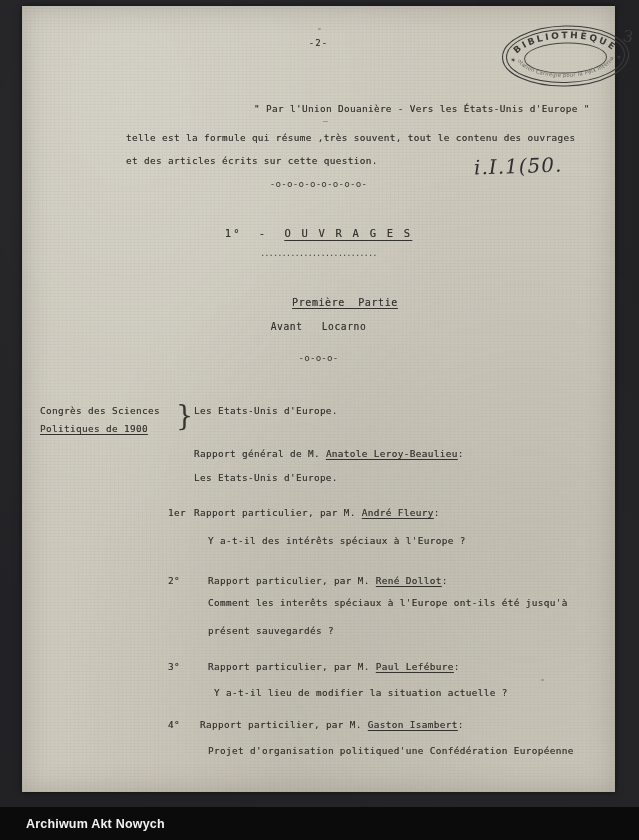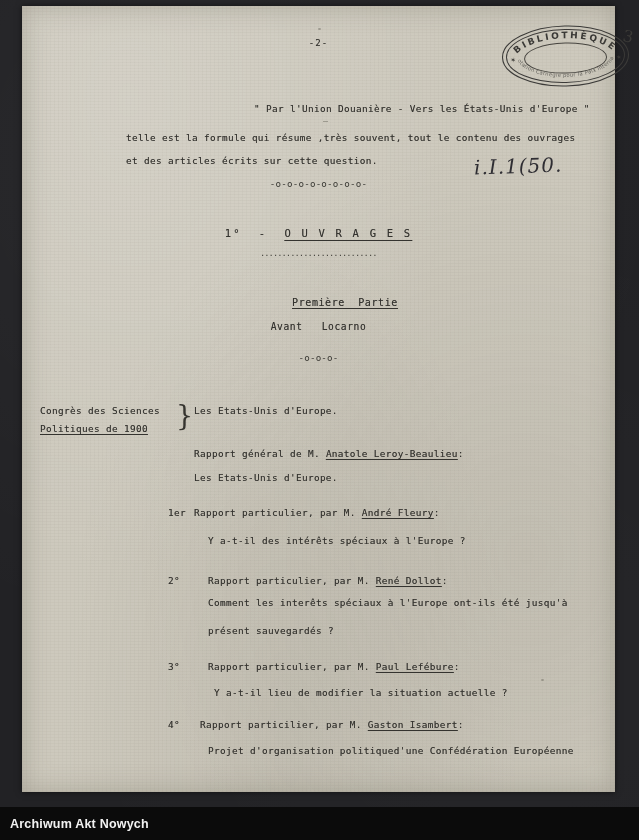--- a/index.html
+++ b/index.html
@@ -154,21 +154,21 @@
     width:639px; height:33px;
     background:#0b0b0b;
     display:flex;
     align-items:center;
   }
   .footerbar .wm {
     color:#f2f2f2;
     font-family:"Liberation Sans", sans-serif;
     font-size:12.5px;
     font-weight:bold;
-    padding-left:10px;
+    padding-left:26px;
     letter-spacing:.2px;
   }
 </style>
 </head>
 <body>
 
 <div id="screen">
 
   <div class="backdrop"></div>
 

